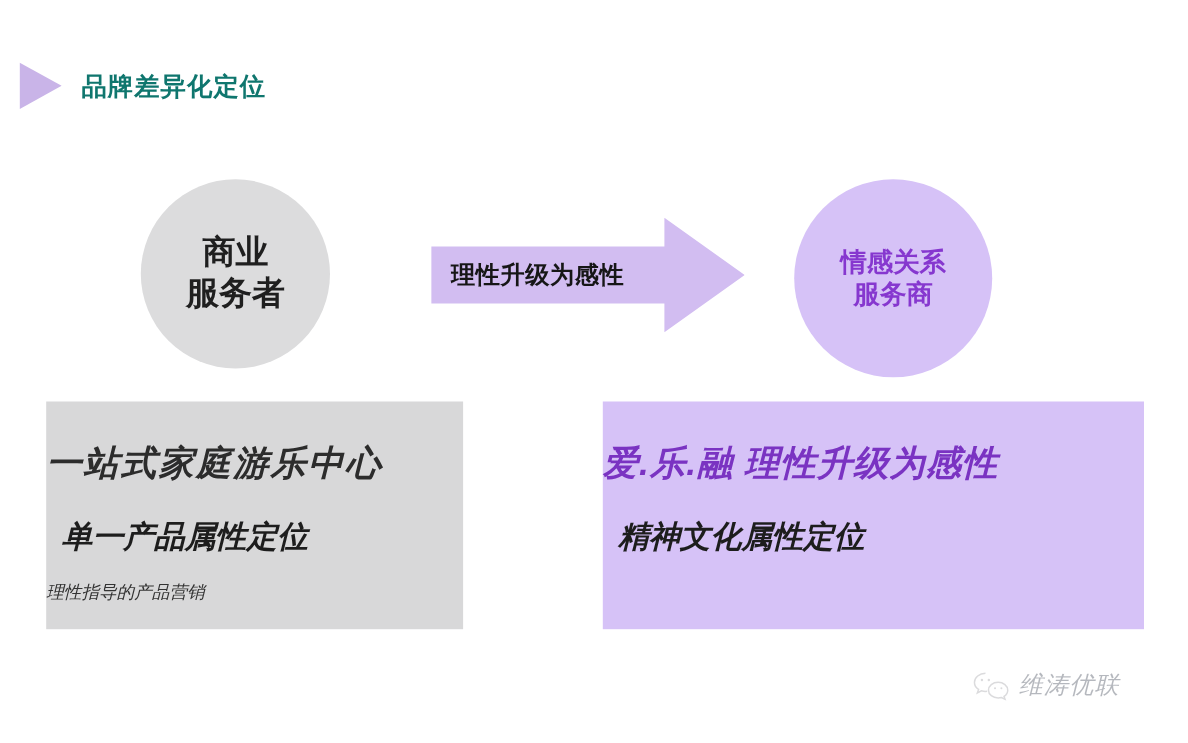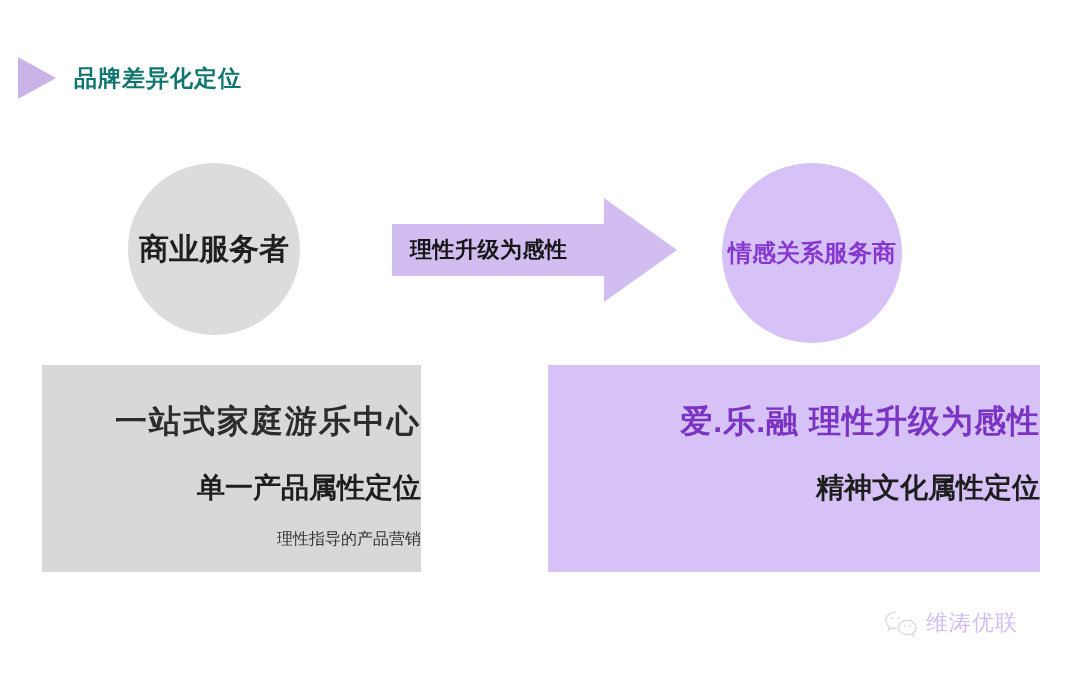--- a/index.html
+++ b/index.html
@@ -43,21 +43,21 @@
     color: #0f766e;
     letter-spacing: 1px;
     white-space: nowrap;
   }
 
   
   .circle {
     position: absolute;
     border-radius: 50%;
     display: flex;
-    flex-direction: row;
+    flex-direction: column;
     align-items: center;
     justify-content: center;
     text-align: center;
     line-height: 1.22;
   }
   .circle-left {
     left: 128px;
     top: 163px;
     width: 172px;
     height: 172px;
@@ -100,22 +100,23 @@
     color: #161616;
     white-space: nowrap;
     letter-spacing: 0.5px;
   }
 
   
   .panel {
     position: absolute;
     display: flex;
     flex-direction: column;
-    align-items: flex-end;
+    align-items: flex-start;
     text-align: center;
+    font-style: italic;
   }
   .panel-left {
     left: 42px;
     top: 365px;
     width: 379px;
     height: 207px;
     background: #d8d8d9;
   }
   .panel-right {
     left: 548px;
@@ -153,21 +154,22 @@
     left: 884px;
     top: 608px;
     display: flex;
     align-items: center;
     opacity: 0.30;
   }
   .wm-icon { width: 34px; height: 28px; flex: none; }
   .wm-text {
     margin-left: 8px;
     font-size: 22px;
-    color: #6d28d9;
+    color: #0f172a;
+    font-style: italic;
     white-space: nowrap;
     letter-spacing: 1px;
   }
 </style>
 </head>
 <body>
 
 <div class="slide">
 
   <div class="header">

